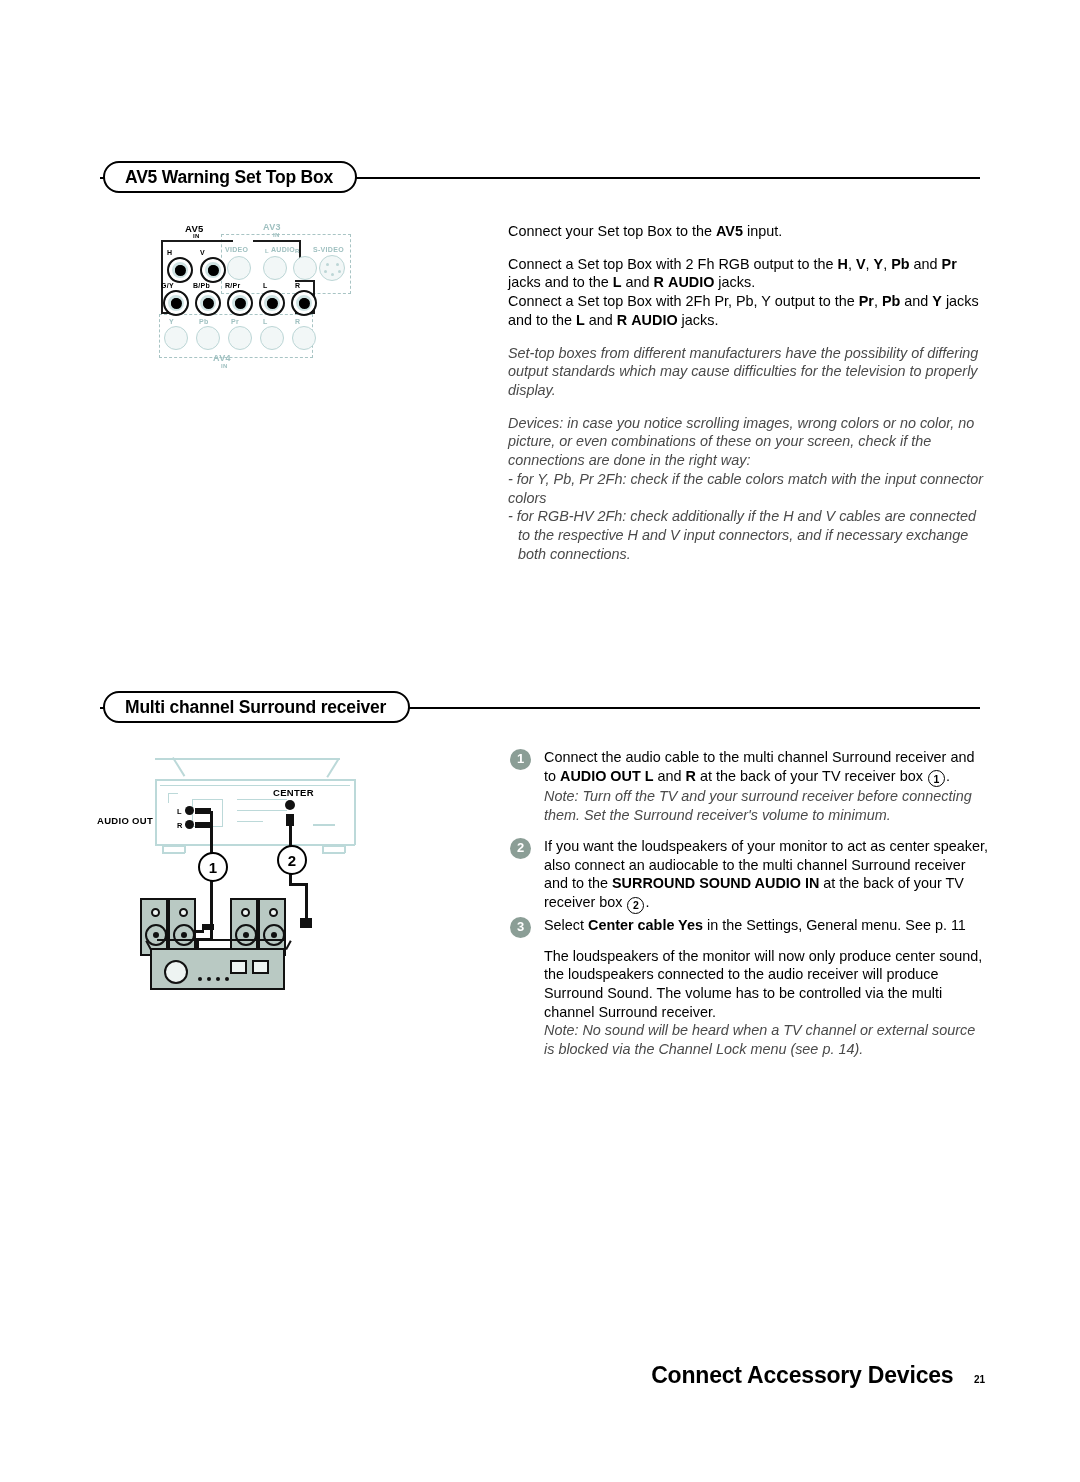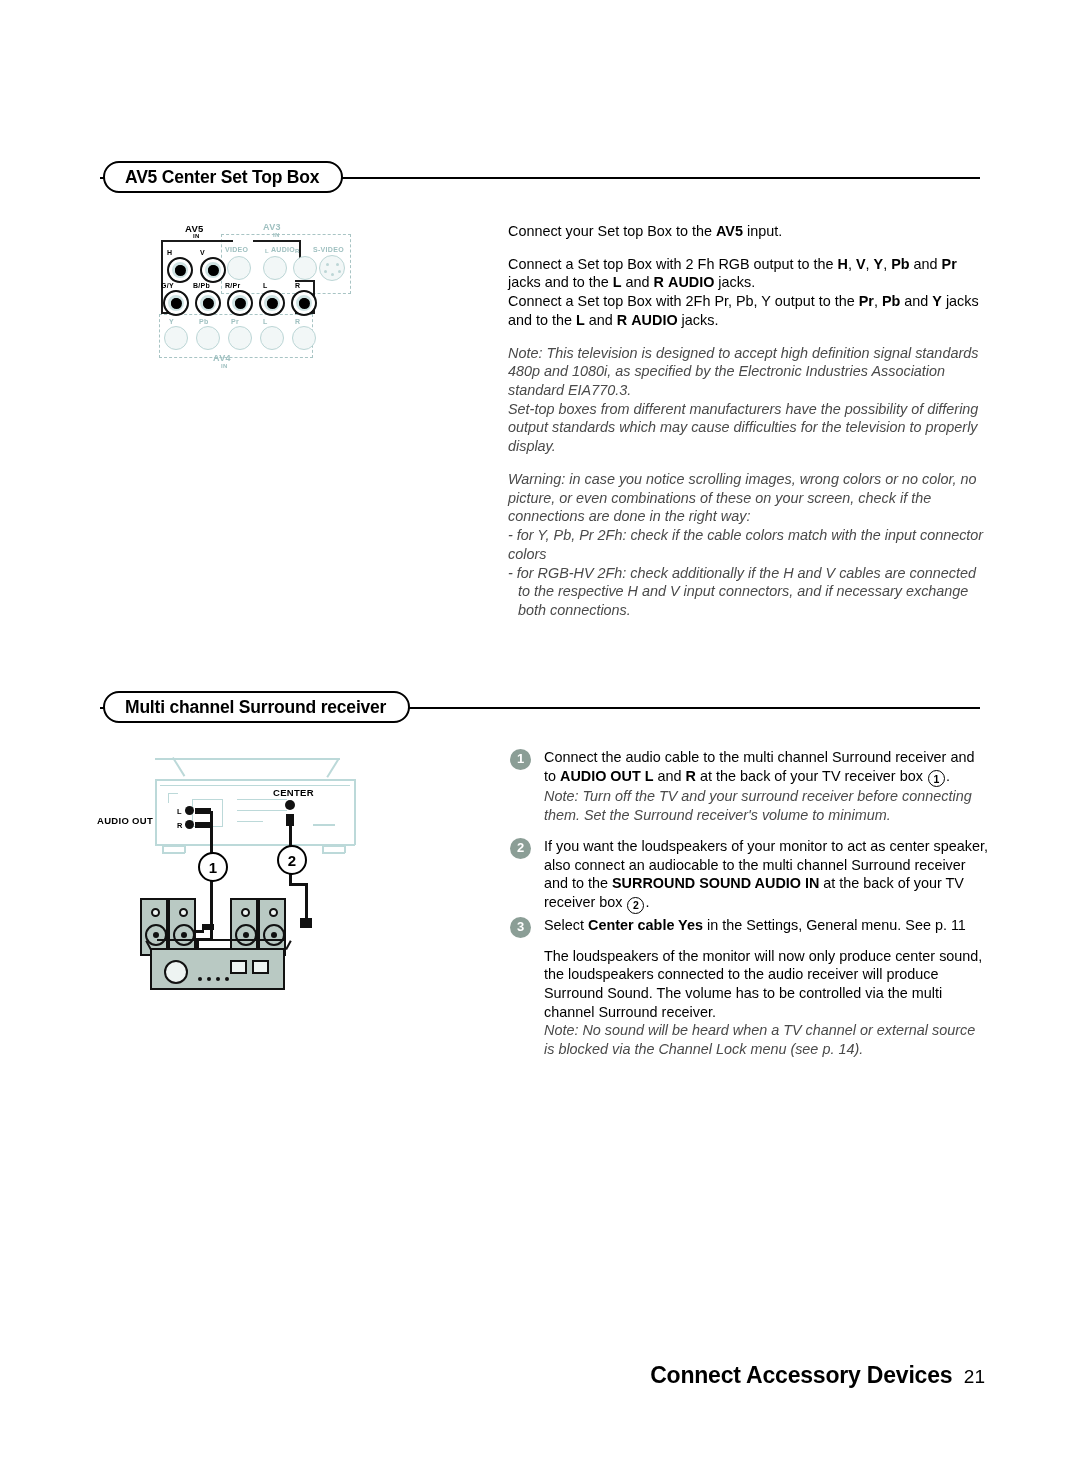--- a/index.html
+++ b/index.html
@@ -81,31 +81,31 @@
     border:2.5px solid #000;background:#fff;
     display:flex;align-items:center;justify-content:center;
     font-size:15px;font-weight:bold;
   }
   .dlbl{position:absolute;font-size:9.5px;font-weight:bold;letter-spacing:0.3px;white-space:nowrap;}
   .dlbl.sm{font-size:7.5px;}
 
   
   .footer{position:absolute;left:0;top:1362px;width:1080px;text-align:right;padding-right:95px;box-sizing:border-box;}
   .footer .ft{font-size:23px;font-weight:bold;letter-spacing:-0.2px;}
-  .footer .pg{font-size:19px;font-weight:normal;margin-left:7px;}
+  .footer .pg{font-size:10px;font-weight:bold;margin-left:16px;}
 </style>
 </head>
 <body>
 
 <div class="page">
 
   <div class="section" style="top:177px;">
     <div class="rule"></div>
     <div class="pill">
-      <span>AV5 Center Set Top Box</span>
+      <span>AV5 Warning Set Top Box</span>
     </div>
   </div>
 
   <div class="panel">
 
     <div class="dash" style="left:66px;top:12px;width:128px;height:58px;"></div>
     <div class="lbl dim" style="left:108px;top:0px;font-size:9px;">AV3</div>
     <div class="lbl dim" style="left:118px;top:10px;font-size:6px;">IN</div>
 
     <div class="dash" style="left:4px;top:92px;width:152px;height:42px;"></div>
@@ -192,24 +192,23 @@
     <div class="gap"></div>
     <p>
       Connect a Set top Box with 2 Fh RGB output to the <b>H</b>, <b>V</b>, <b>Y</b>, <b>Pb</b> and <b>Pr</b>
       jacks and to the <b>L</b> and <b>R&nbsp;AUDIO</b> jacks.
     </p>
     <p>
       Connect a Set top Box with 2Fh Pr, Pb, Y output to the <b>Pr</b>, <b>Pb</b> and <b>Y</b>
       jacks and to the <b>L</b> and <b>R&nbsp;AUDIO</b> jacks.
     </p>
     <div class="gap"></div>
-    <p class="it">Note: This television is designed to accept high definition signal standards 480p and 1080i, as specified by the Electronic Industries Association standard EIA770.3.</p>
     <p class="it">Set-top boxes from different manufacturers have the possibility of differing output standards which may cause difficulties for the television to properly display.</p>
     <div class="gap"></div>
-    <p class="it">Warning: in case you notice scrolling images, wrong colors or no color, no picture, or even combinations of these on your screen, check if the connections are done in the right way:</p>
+    <p class="it">Devices: in case you notice scrolling images, wrong colors or no color, no picture, or even combinations of these on your screen, check if the connections are done in the right way:</p>
     <p class="it">- for Y, Pb, Pr 2Fh: check if the cable colors match with the input connector colors</p>
     <p class="it" style="padding-left:10px;text-indent:-10px;">- for RGB-HV 2Fh: check additionally if the H and V cables are connected to the respective H and V input connectors, and if necessary exchange both connections.</p>
   </div>
 
   <div class="section" style="top:707px;">
     <div class="rule"></div>
     <div class="pill">
       <span>Multi channel Surround receiver</span>
     </div>
   </div>

